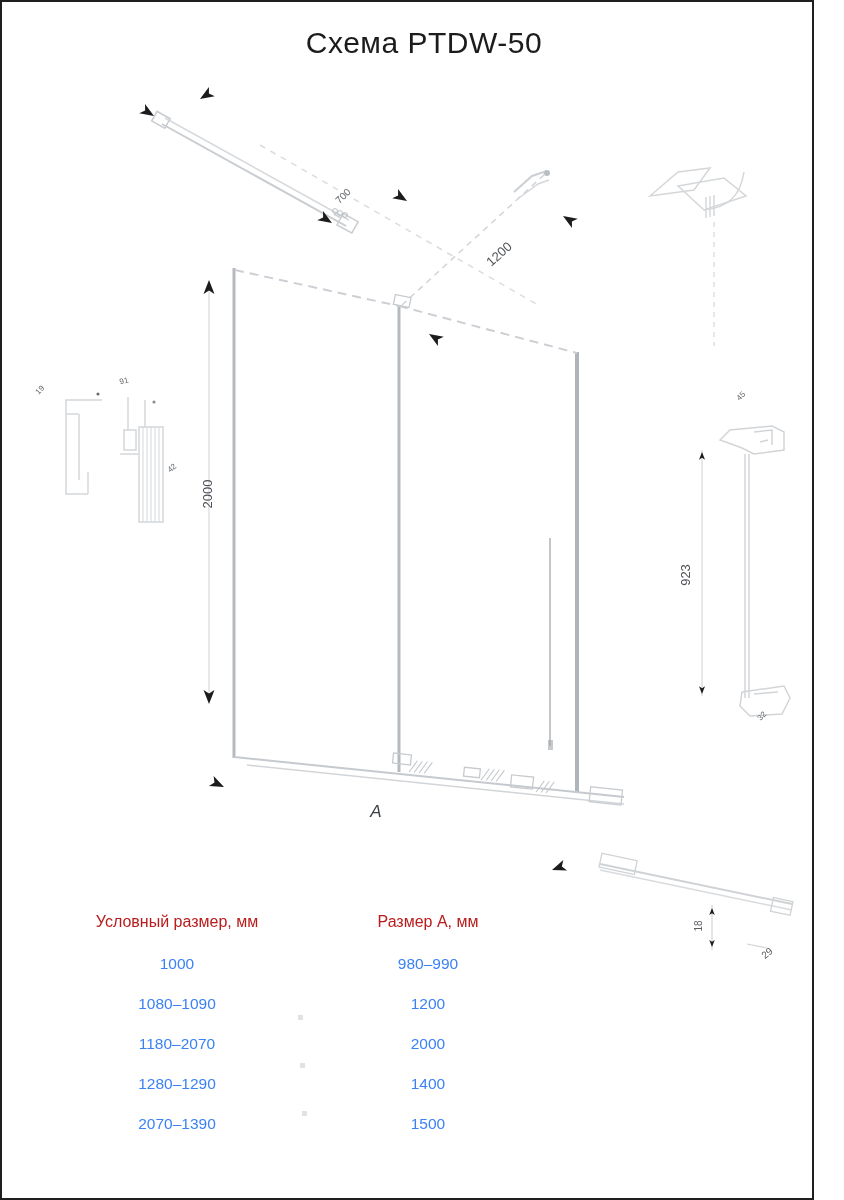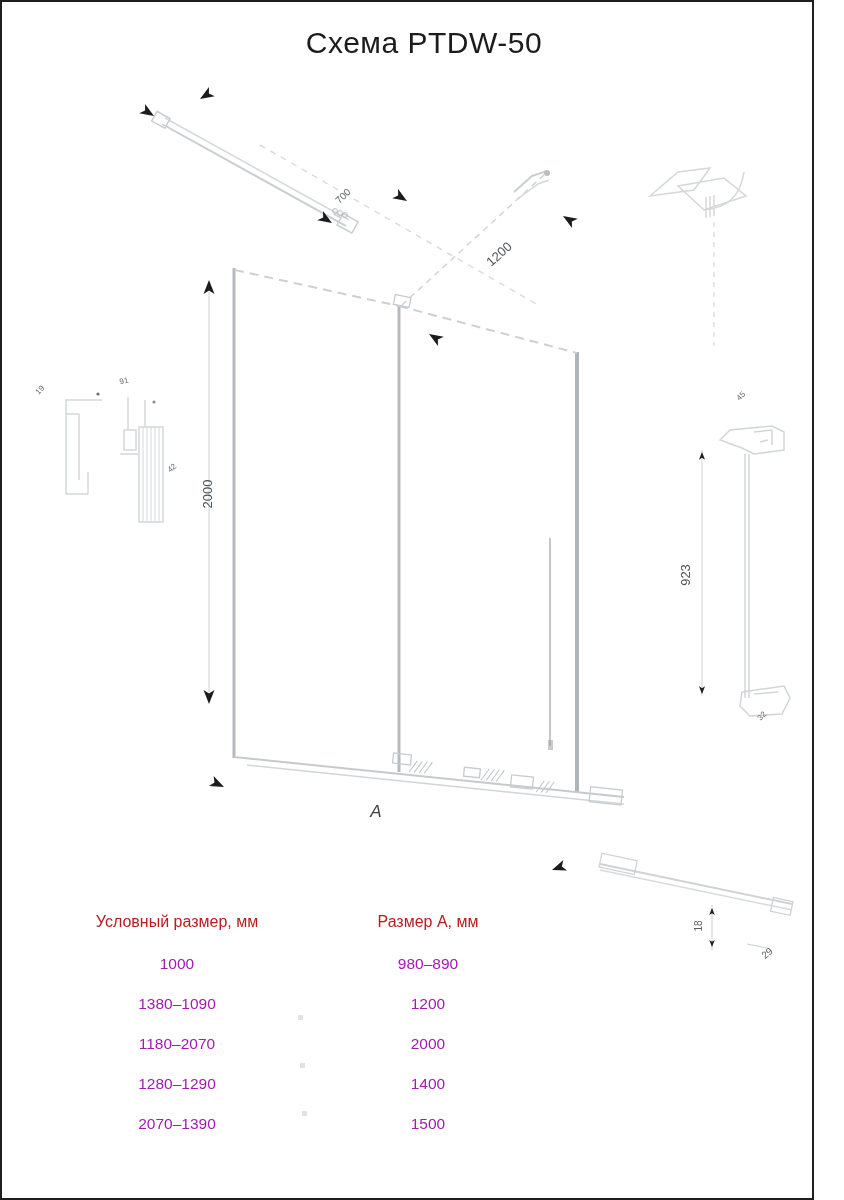--- a/index.html
+++ b/index.html
@@ -49,21 +49,21 @@
   .size-table .hcell{
     height:44px;
     display:flex;align-items:center;justify-content:center;
     font-size:16px;
     color:#b91c1c;
   }
   .size-table .cell{
     height:40px;
     display:flex;align-items:center;justify-content:center;
     font-size:15.5px;
-    color:#a21caf;
+    color:#3b82f6;
   }
   .dot{
     position:absolute;width:5px;height:5px;background:#e2e2e2;
   }
 </style>
 </head>
 <body>
 
 <div class="page">
 
@@ -236,23 +236,23 @@
     <span class="dot" style="left:296px;top:1013px;"></span>
     <span class="dot" style="left:298px;top:1061px;"></span>
     <span class="dot" style="left:300px;top:1109px;"></span>
   </div>
 
   <div class="size-table">
     <div class="hcell">Условный размер, мм</div>
     <div class="hcell">Размер А, мм</div>
 
     <div class="cell">1000</div>
-    <div class="cell">980–890</div>
-
-    <div class="cell">1380–1090</div>
+    <div class="cell">980–990</div>
+
+    <div class="cell">1080–1090</div>
 
     <div class="cell">1200</div>
     <div class="cell">1180–2070</div>
 
     <div class="cell">2000</div>
     <div class="cell">1280–1290</div>
 
     <div class="cell">1400</div>
     <div class="cell">2070–1390</div>
 

